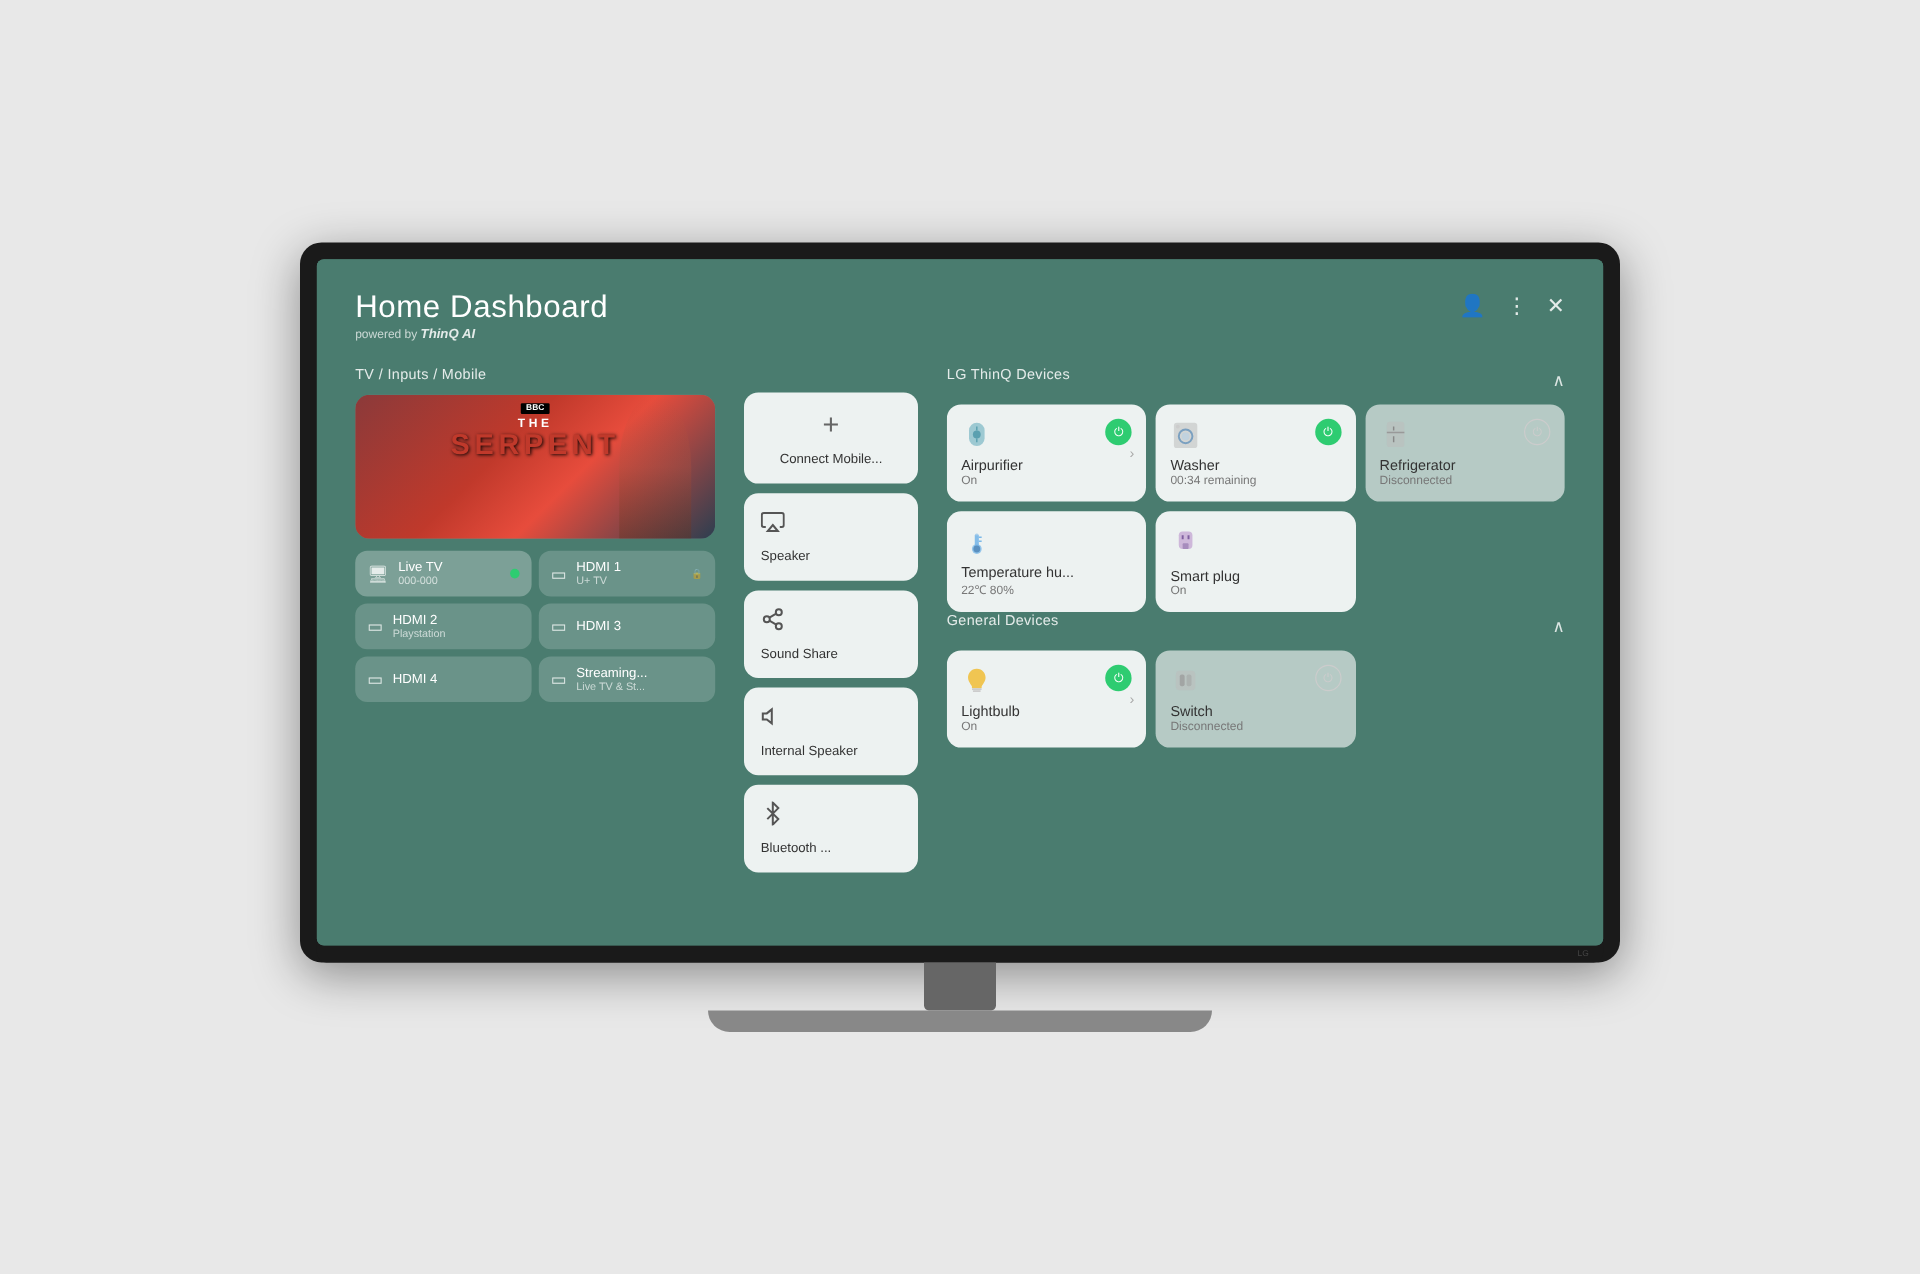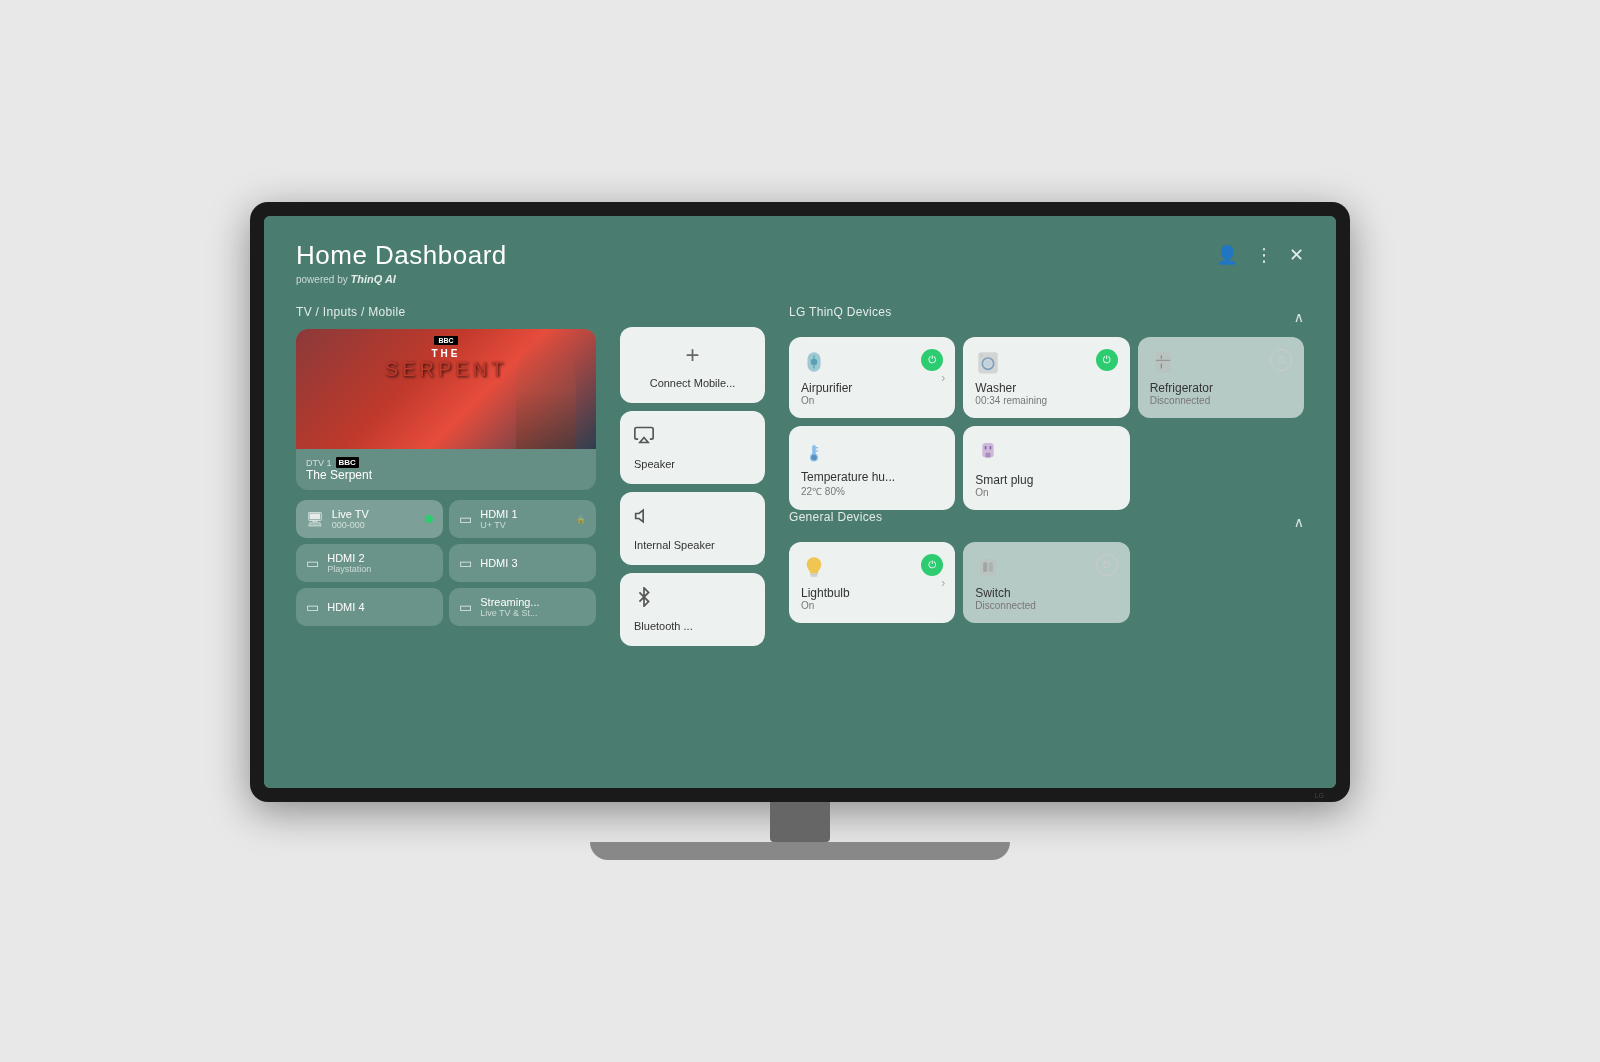--- a/index.html
+++ b/index.html
@@ -411,33 +411,24 @@
         <div class="main-content">
 
           <div class="left-panel">
             <div class="section-title">TV / Inputs / Mobile</div>
 
             <div class="tv-card">
               <div class="tv-thumbnail">
                 <div style="text-align:center; z-index:2; position:relative;">
                   <div style="background:#000;color:#fff;font-size:7px;font-weight:bold;padding:1px 4px;border-radius:1px;display:inline-block;margin-bottom:4px;">BBC</div>
                   <div style="font-size:10px;font-weight:900;color:#fff;letter-spacing:3px;line-height:1.0;">THE</div>
-                  <div style="font-size:20px;font-weight:400;color:#c0392b;letter-spacing:4px;line-height:1.0;text-shadow: 1px 1px 3px rgba(0,0,0,0.9);">SERPENT</div>
+                  <div style="font-size:24px;font-weight:700;color:#c0392b;letter-spacing:4px;line-height:1.0;text-shadow: 1px 1px 3px rgba(0,0,0,0.9);">SERPENT</div>
                 </div>
 
                 <div style="position:absolute;right:20px;top:0;bottom:0;width:60px;background:linear-gradient(to bottom, transparent 0%, rgba(180,80,60,0.3) 50%, rgba(100,50,30,0.4) 100%);border-radius:50% 50% 0 0;"></div>
-              </div>
-              <div class="tv-card-info">
-                <div>
-                  <div class="channel-row">
-                    <span style="font-size:9px;color:rgba(255,255,255,0.7);">DTV 1</span>
-                    <span class="bbc-logo">BBC</span>
-                  </div>
-                  <div class="tv-card-show">The Serpent</div>
-                </div>
               </div>
             </div>
 
             <div class="inputs-grid">
 
               <div class="input-item active">
                 <span class="input-icon">🖥</span>
                 <div class="input-info">
                   <div class="input-name">Live TV</div>
                   <div class="input-sub">000-000</div>
@@ -496,20 +487,32 @@
             <div class="audio-card">
               <span class="audio-card-icon">
                 <svg width="20" height="20" viewBox="0 0 24 24" fill="none" stroke="#555" stroke-width="2">
                   <path d="M5 17H3a2 2 0 0 1-2-2V5a2 2 0 0 1 2-2h18a2 2 0 0 1 2 2v10a2 2 0 0 1-2 2h-2"></path>
                   <polygon points="12,15 17,21 7,21"></polygon>
                 </svg>
               </span>
               <span class="audio-card-label">Speaker</span>
             </div>
 
+            <div class="audio-card">
+              <span class="audio-card-icon">
+                <svg width="20" height="20" viewBox="0 0 24 24" fill="none" stroke="#555" stroke-width="2">
+                  <circle cx="18" cy="5" r="3"></circle>
+                    <circle cx="6" cy="12" r="3"></circle>
+                    <circle cx="18" cy="19" r="3"></circle>
+                  <line x1="8.59" y1="13.51" x2="15.42" y2="17.49"></line>
+                  <line x1="15.41" y1="6.51" x2="8.59" y2="10.49"></line>
+                </svg>
+              </span>
+              <span class="audio-card-label">Sound Share</span>
+            </div>
 
             <div class="audio-card">
               <span class="audio-card-icon">
                 <svg width="20" height="20" viewBox="0 0 24 24" fill="none" stroke="#555" stroke-width="2">
                   <polygon points="11,5 6,9 2,9 2,15 6,15 11,19"></polygon>
                 </svg>
               </span>
               <span class="audio-card-label">Internal Speaker</span>
             </div>
 

